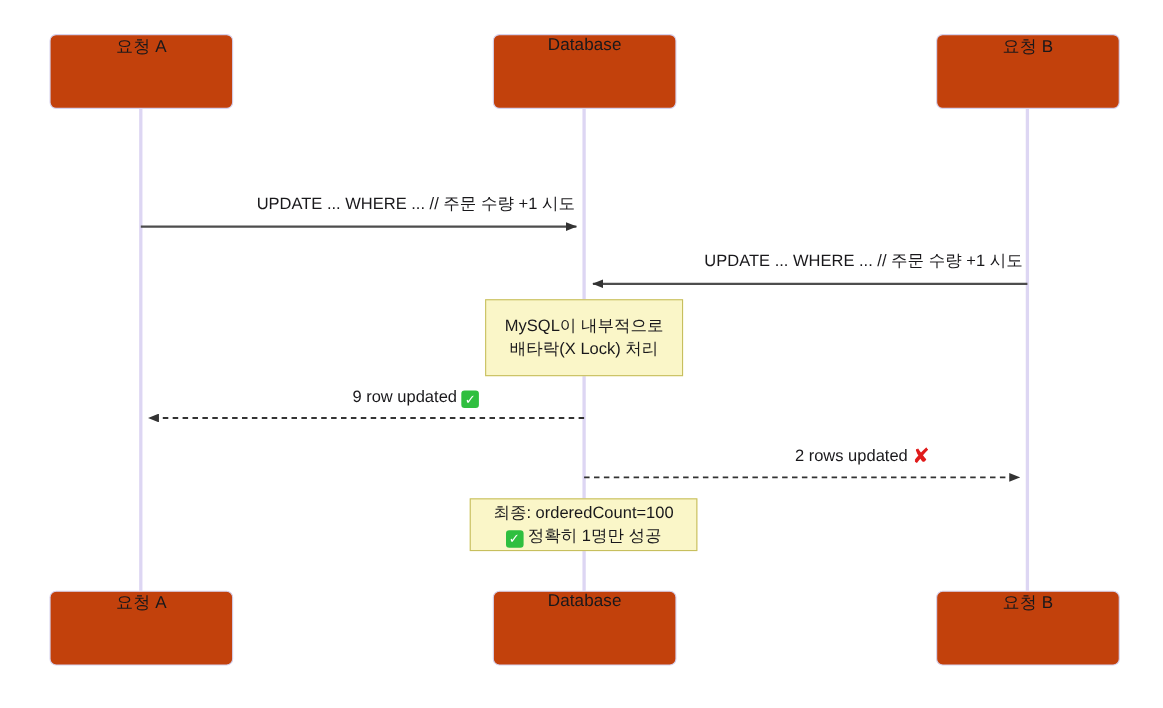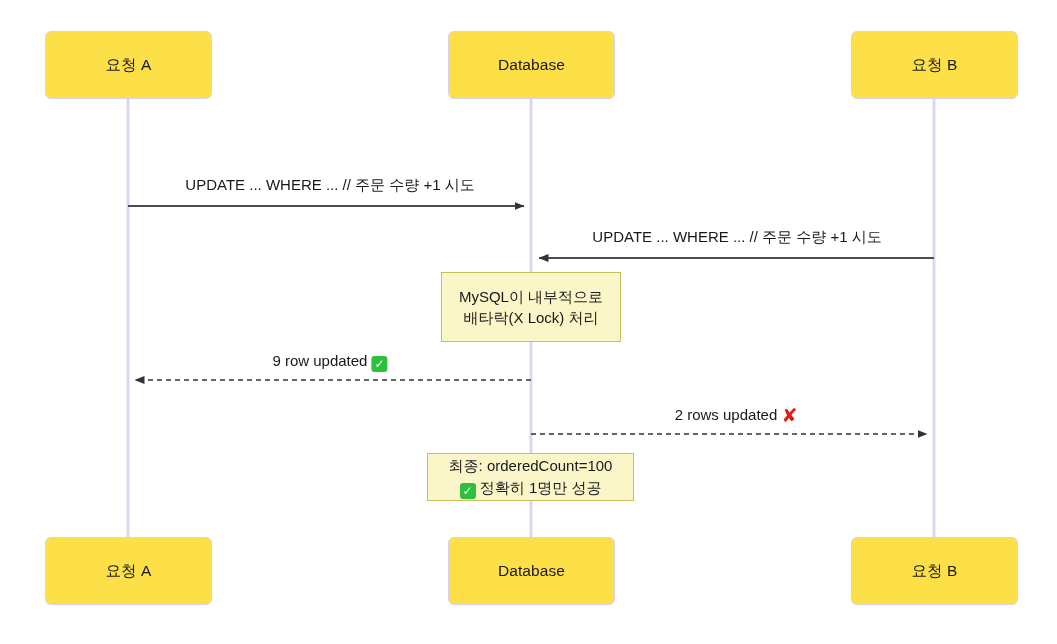--- a/index.html
+++ b/index.html
@@ -23,25 +23,25 @@
     position: absolute;
     left: 0;
     top: 0;
     width: 1057px;
     height: 644px;
   }
   
   .actor-box {
     position: absolute;
     box-sizing: border-box;
-    background: #fde047;
+    background: #c2410c;
     border: 1px solid #d6d2ee;
     border-radius: 6px;
     display: flex;
-    align-items: center;
+    align-items: flex-start;
     justify-content: center;
     color: #19181b;
     font-size: 15.5px;
     letter-spacing: 0.1px;
   }
   
   .note-box {
     position: absolute;
     box-sizing: border-box;
     background: #faf6c8;
@@ -60,20 +60,21 @@
     white-space: nowrap;
   }
   
   .msg-label {
     position: absolute;
     color: #19181b;
     font-size: 15px;
     white-space: nowrap;
     text-align: center;
     transform: translateX(-50%);
+    margin-left: 48px;
   }
   .check-badge {
     display: inline-block;
     width: 16px;
     height: 16px;
     border-radius: 3px;
     background: #2fbf3f;
     color: #ffffff;
     font-size: 12px;
     line-height: 16px;

